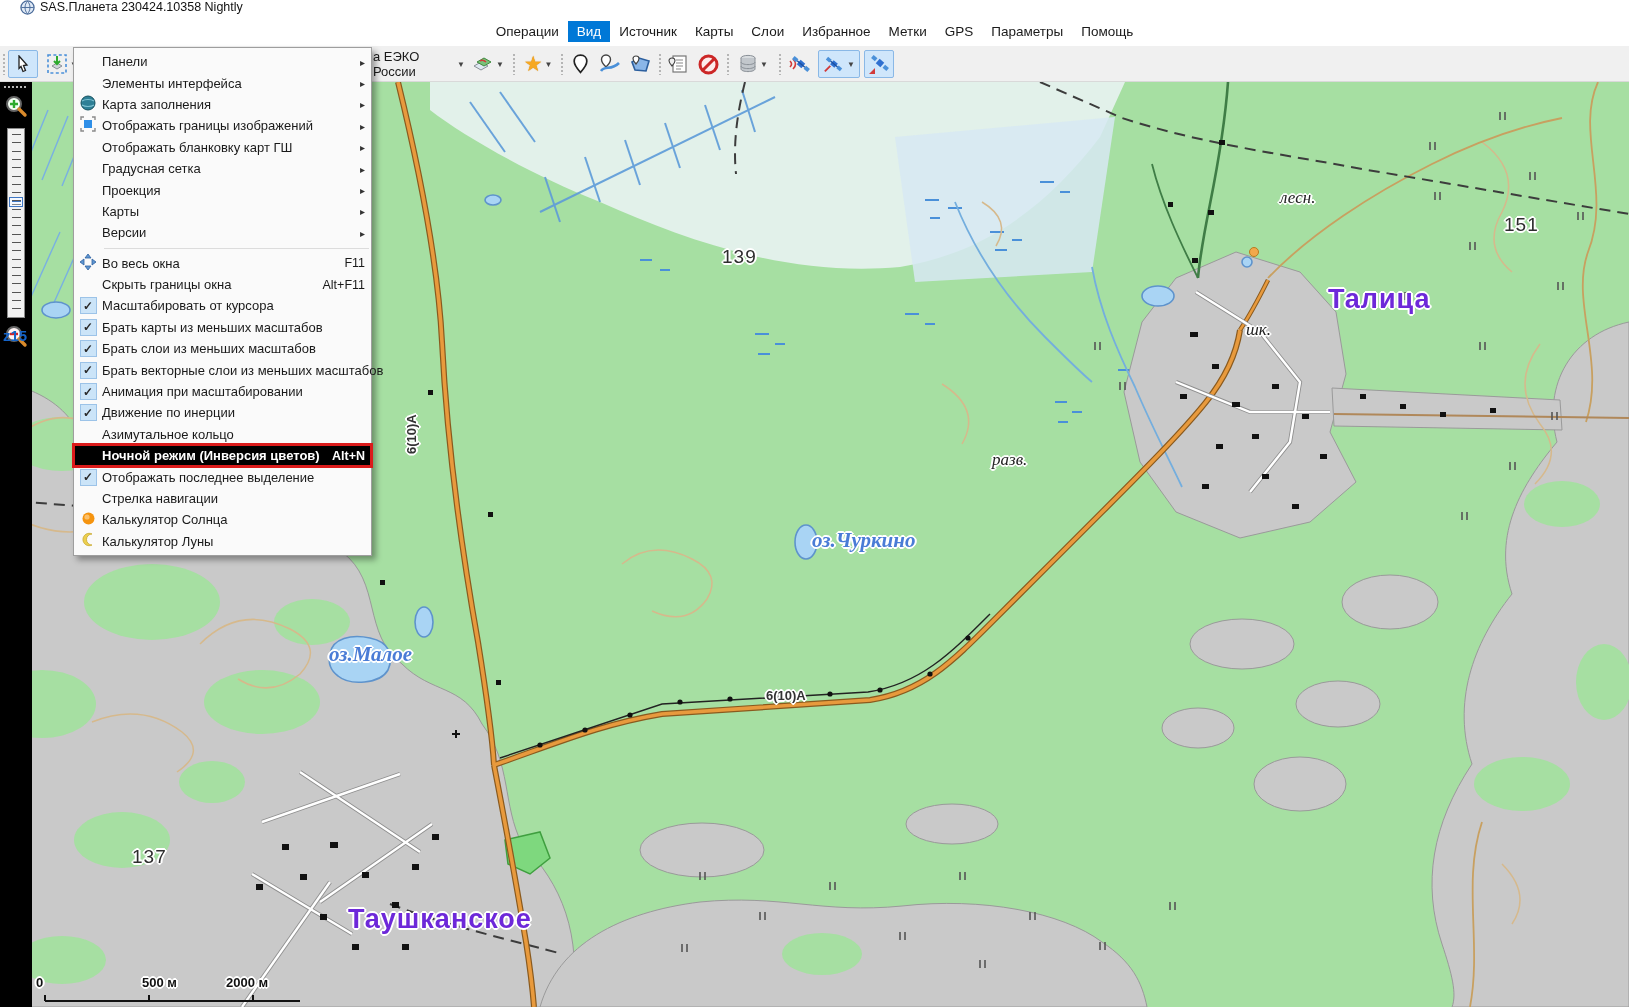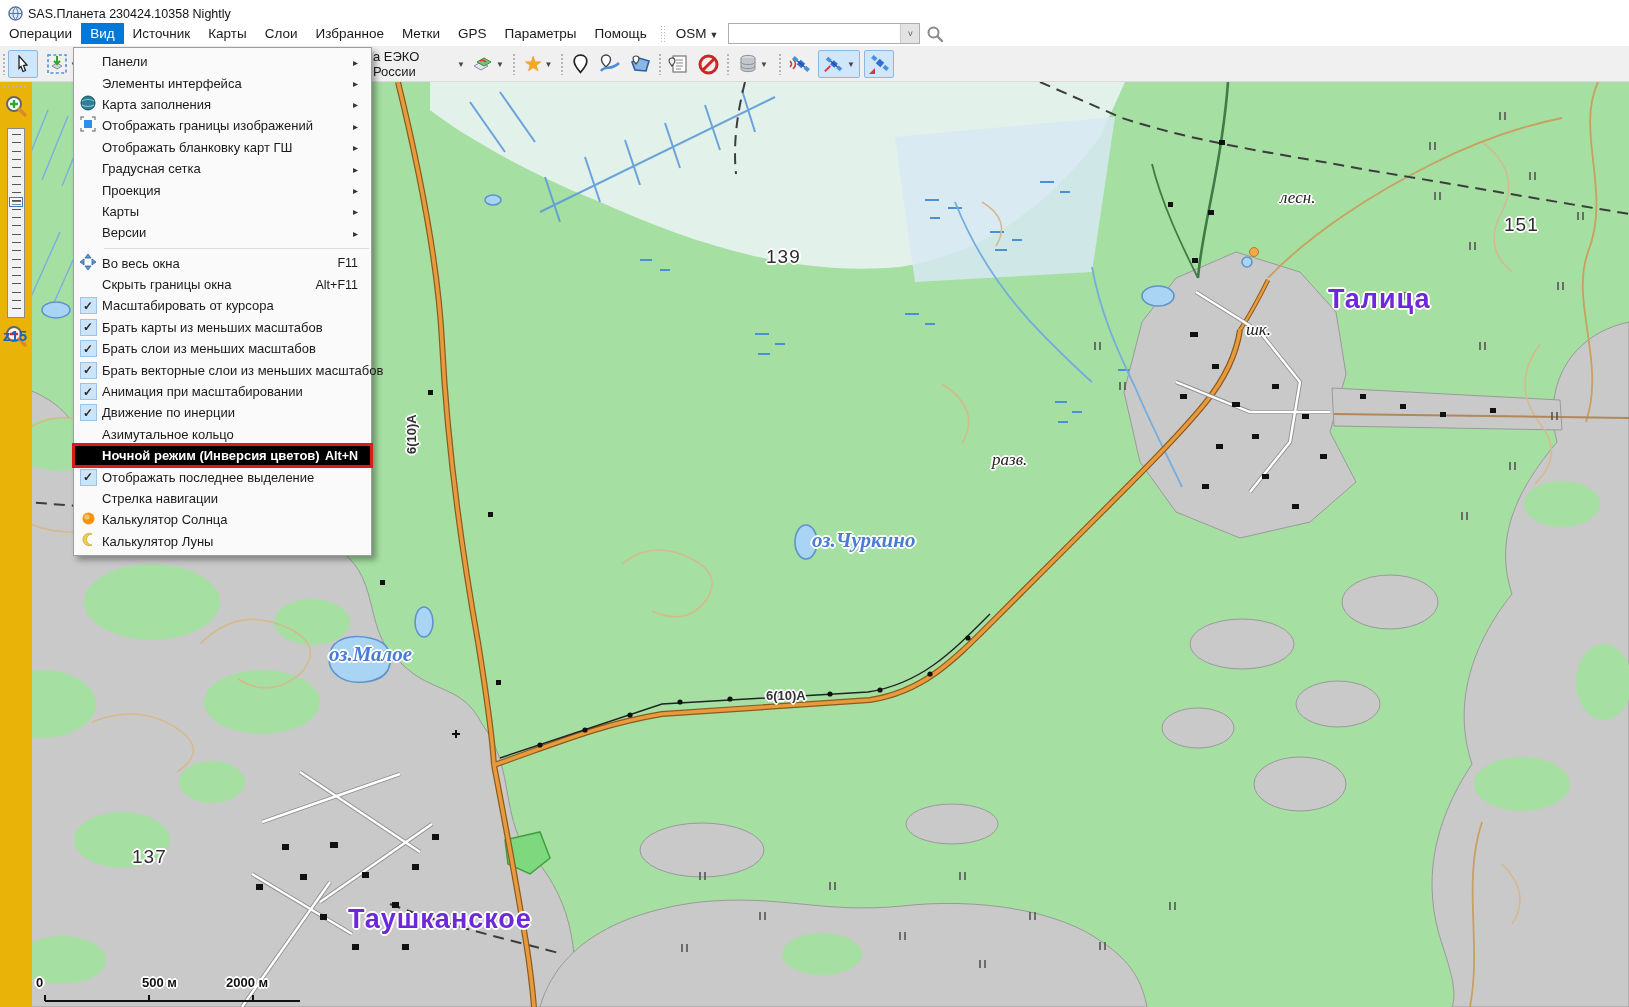--- a/index.html
+++ b/index.html
@@ -1,24 +1,24 @@
 <!DOCTYPE html>
 <html><head>
 <meta charset="utf-8">
 <style>
   * { margin:0; padding:0; box-sizing:border-box; }
   html,body { width:1629px; height:1007px; overflow:hidden;
     font-family:"Liberation Sans", sans-serif; background:#fff; }
 
   
   .titlebar { position:absolute; left:0; top:0; width:1629px; height:21px;
-    background:#ffffff; display:flex; align-items:flex-end; padding-left:8px; gap:5px; }
+    background:#ffffff; display:flex; align-items:flex-start; padding-left:20px; gap:5px; }
   .titlebar .t-text { font-size:12.5px; color:#111; }
   .menubar { position:absolute; left:0; top:21px; width:1629px; height:25px;
-    background:#ffffff; display:flex; align-items:center; font-size:13.5px; color:#1a1a1a; }
+    background:#ffffff; display:flex; align-items:center; font-size:13.5px; color:#1a1a1a;flex-direction:column; }
   .mb-item { padding:3px 9px; cursor:default; }
   .mb-item.active { background:#0078d7; color:#fff; }
   .mb-grip { width:6px; height:18px; margin:0 4px;
     background-image:radial-gradient(#b9b9b9 1px, transparent 1px);
     background-size:3px 3px; }
   .mb-osm { padding:3px 6px; }
   .mb-osm .caret { font-size:9px; color:#333; margin-left:3px; }
   .mb-combo { width:192px; height:21px; border:1px solid #abadb3; background:#fff;
     display:flex; margin-left:4px; }
   .mb-combo input { flex:1; border:none; outline:none; font-size:12px; padding:0 4px; }
@@ -34,21 +34,21 @@
     border:1px solid transparent; border-radius:2px; }
   .tb-btn.sel { background:#cfe6fb; border-color:#8ab8e6; }
   .tb-caret { font-size:8px; color:#444; margin-left:2px; }
   .tb-label { font-size:13px; color:#1a1a1a; }
   .star-glyph { font-size:21px; color:#f6a821; text-shadow:0 0 1px #c77f12; }
 
   
   .menu-pop { position:absolute; left:73px; top:47px; width:299px;
     background:#fafafa; border:1px solid #9e9e9e; padding:3px 0;
     box-shadow:4px 4px 6px rgba(0,0,0,.35); z-index:50; font-size:13px; color:#1a1a1a; }
-  .mi { position:relative; height:21.4px; display:flex; align-items:center; padding-right:9px; }
+  .mi { position:relative; height:21.4px; display:flex; align-items:center; padding-right:2px; }
   .mi .mi-gutter { width:28px; display:flex; align-items:center; justify-content:center; flex:0 0 28px; }
   .mi .mi-label { flex:1; white-space:nowrap; }
   .mi .mi-right { font-size:12.5px; color:#1a1a1a; padding-right:4px; }
   .mi .sub-arrow { font-size:10px; color:#333; }
   .mi-check { width:17px; height:17px; background:#cbe4f8; border:1px solid #9cc3e8;
     display:flex; align-items:center; justify-content:center;
     font-size:12px; color:#2a2a2a; font-weight:bold; }
   .mi.hl { background:#000000; color:#fff; outline:3px solid #db1b1b; outline-offset:-1px;font-weight:bold; }
   .mi.hl .mi-right { color:#fff; }
   .menu-sep { height:1px; background:#dcdcdc; margin:4px 2px 4px 30px; }
@@ -62,21 +62,21 @@
   .lbl-quarter { font-size:19px; color:#2e2e2e; letter-spacing:1px; }
   .lbl-abbrev { font-family:"Liberation Serif", serif; font-style:italic; font-size:17px; color:#222; }
   .lbl-lake { font-family:"Liberation Serif", serif; font-style:italic; font-weight:bold;
     font-size:21px; color:#4a7cd6; }
   .lbl-road { font-size:13px; font-weight:bold; color:#333; }
   .lbl-road-vertical { font-size:13px; font-weight:bold; color:#333;
     transform:rotate(-90deg); transform-origin:left top; }
   .lbl-scale { font-size:13px; font-weight:bold; color:#111; }
 
   
-  .left-dock { position:absolute; left:0; top:82px; width:32px; height:925px; background:#eab308; }
+  .left-dock { position:absolute; left:0; top:82px; width:32px; height:925px; background:#000000; }
   .dock-grip { position:absolute; left:3px; top:3px; width:24px; height:5px;
     background-image:radial-gradient(#b5b5b5 1px, transparent 1px); background-size:4px 4px; }
   .zoom-slider { position:absolute; left:7px; top:46px; width:18px; height:190px;
     background:#f2f2f2; border:1px solid #8a8a8a; }
   .zoom-tick { position:absolute; left:4px; width:9px; height:1px; background:#555; }
   .zoom-handle { position:absolute; left:1px; top:68px; width:14px; height:10px;
     background:#f5f9ff; border:1px solid #3f77c4; }
   .zoom-handle:before { content:""; position:absolute; left:2px; top:3px; width:9px; height:1px; background:#3f77c4; }
   .zoom-handle:after  { content:""; position:absolute; left:2px; top:6px; width:9px; height:1px; background:#888; }
   .zoom-level { position:absolute; left:3px; top:245px; font-size:15px; font-weight:bold; color:#1463c8; }
@@ -309,21 +309,21 @@
       <path d="M1120,300 v8 M1125,300 v8"></path>
         <path d="M1095,260 v8 M1100,260 v8"></path>
       <path d="M186,246 v8 M191,246 v8"></path>
         <path d="M152,300 v8 M157,300 v8"></path>
     </g>
 
     <path d="M45,919 H300 M45,919 v-6 M149,919 v-6 M253,919 v-6" stroke="#111" stroke-width="2" fill="none"></path>
   </svg>
   
   <div id="map-labels">
-      <div class="map-label halo lbl-quarter" style="left: 722px; top: 164px; margin-left: 44px;">139</div>
+      <div class="map-label halo lbl-quarter" style="left: 722px; top: 164px;">139</div>
       <div class="map-label halo lbl-quarter" style="left: 1504px; top: 132px;">151</div>
       <div class="map-label halo lbl-abbrev" style="left: 1280px; top: 106px; text-align: right;">лесн.</div>
       <div class="map-label halo lbl-town" style="left: 1328px; top: 202px;">Талица</div>
       <div class="map-label halo lbl-abbrev" style="left: 1246px; top: 238px;">шк.</div>
       <div class="map-label halo lbl-abbrev" style="left: 992px; top: 368px;">разв.</div>
       <div class="map-label halo lbl-lake" style="left: 812px; top: 446px;">оз.Чуркино</div>
       <div class="map-label halo lbl-lake" style="left: 283px; top: 560px; margin-left: 46px;">оз.Малое</div>
       <div class="map-label halo lbl-quarter" style="left: 132px; top: 764px;">137</div>
       <div class="map-label halo lbl-town" style="left: 348px; top: 822px;">Таушканское</div>
       <div class="map-label halo lbl-road" style="left: 766px; top: 606px;">6(10)А</div>

